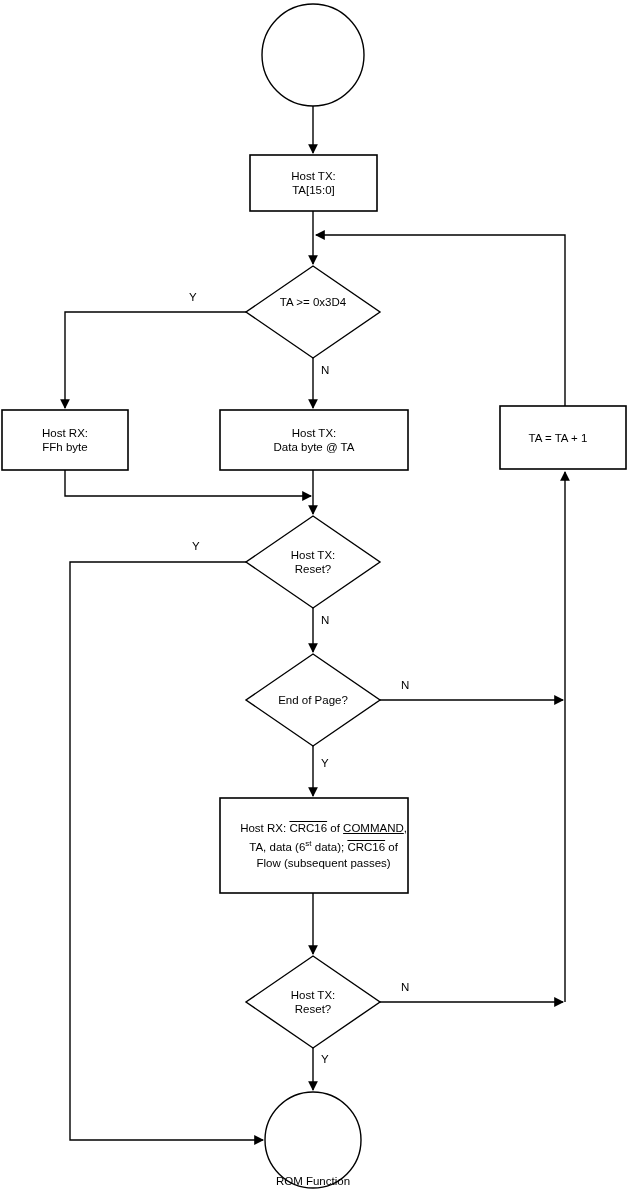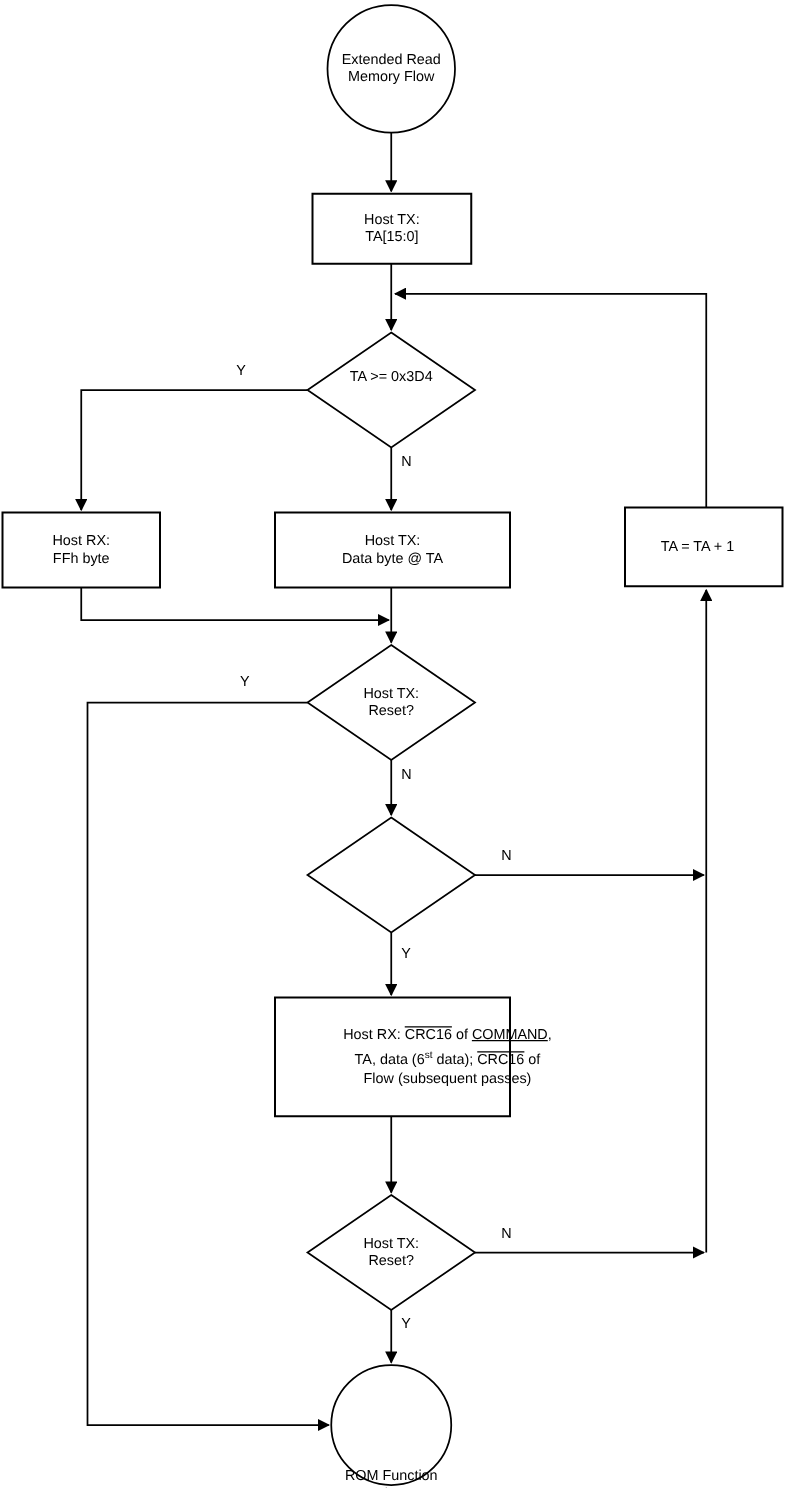--- a/index.html
+++ b/index.html
@@ -19,26 +19,25 @@
   }
   .edgelabel{
     position:absolute;
     color:#000000;
     font-family:"Liberation Sans",sans-serif;
     font-size:11.5px;
     line-height:12px;
   }
   .crcbox{
     position:absolute;
-    display:flex;align-items:center;justify-content:center;
+    display:flex;align-items:center;justify-content:flex-end;
     text-align:center;
     color:#000;
     font-size:11.5px;
     line-height:16px;
-    padding-left:44px;
   }
   .ovl{text-decoration:overline;}
   .unl{text-decoration:underline;}
   .sup{font-size:8px;vertical-align:super;}
 </style>
 </head>
 <body>
 
 <div id="stage">
 
@@ -99,39 +98,38 @@
 
       <path d="M 313 1048 L 313 1090" marker-end="url(#arr)" stroke-width="1.4"></path>
 
       <path d="M 565 1002 L 565 472" marker-end="url(#arr)" stroke-width="1.4"></path>
 
       <path d="M 565 406 L 565 235 L 316 235" marker-end="url(#arr)" stroke-width="1.4"></path>
 
     </g>
   </svg>
 
-  <div class="nodetext" style="left:253px;top:27px;width:120px;height:56px;">Extended Read
-Memory Flow</div>
 
   <div class="nodetext" style="left:250px;top:155px;width:127px;height:56px;">Host TX:
 TA[15:0]</div>
 
   <div class="nodetext" style="left:248px;top:288px;width:130px;height:28px;">TA &gt;= 0x3D4</div>
 
   <div class="nodetext" style="left:2px;top:410px;width:126px;height:60px;">Host RX:
 FFh byte</div>
 
   <div class="nodetext" style="left:220px;top:410px;width:188px;height:60px;">Host TX:
 Data byte @ TA</div>
 
   <div class="nodetext" style="left:488px;top:406px;width:140px;height:63px;">TA = TA + 1</div>
 
   <div class="nodetext" style="left:250px;top:534px;width:126px;height:56px;">Host TX:
 Reset?</div>
 
+  <div class="nodetext" style="left:250px;top:686px;width:126px;height:28px;">End of Page?</div>
 
   <div class="crcbox" style="left:221px;top:799px;width:186px;height:93px;">
     <div>
       <span>Host RX: </span><span class="ovl">CRC16</span><span> of </span><span class="unl">COMMAND</span><span>,</span><br>
       <span>TA, data (6</span><span class="sup">st</span><span> data); </span><span class="ovl">CRC16</span><span> of</span><br>
       <span>Flow (subsequent passes)</span>
     </div>
   </div>
 
   <div class="nodetext" style="left:250px;top:974px;width:126px;height:56px;">Host TX:

